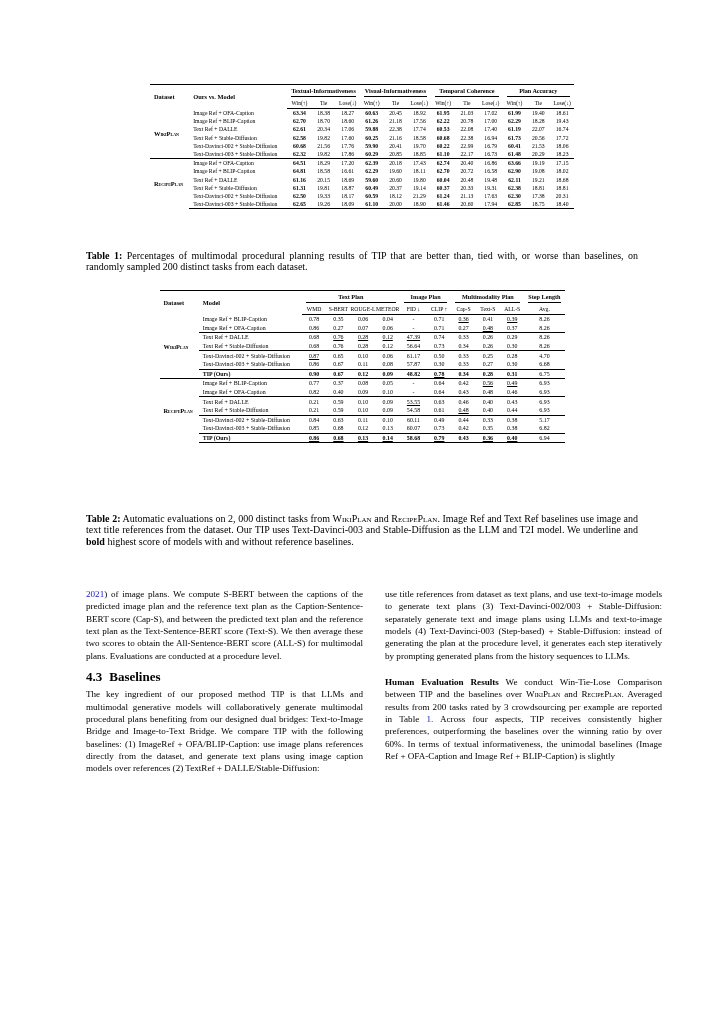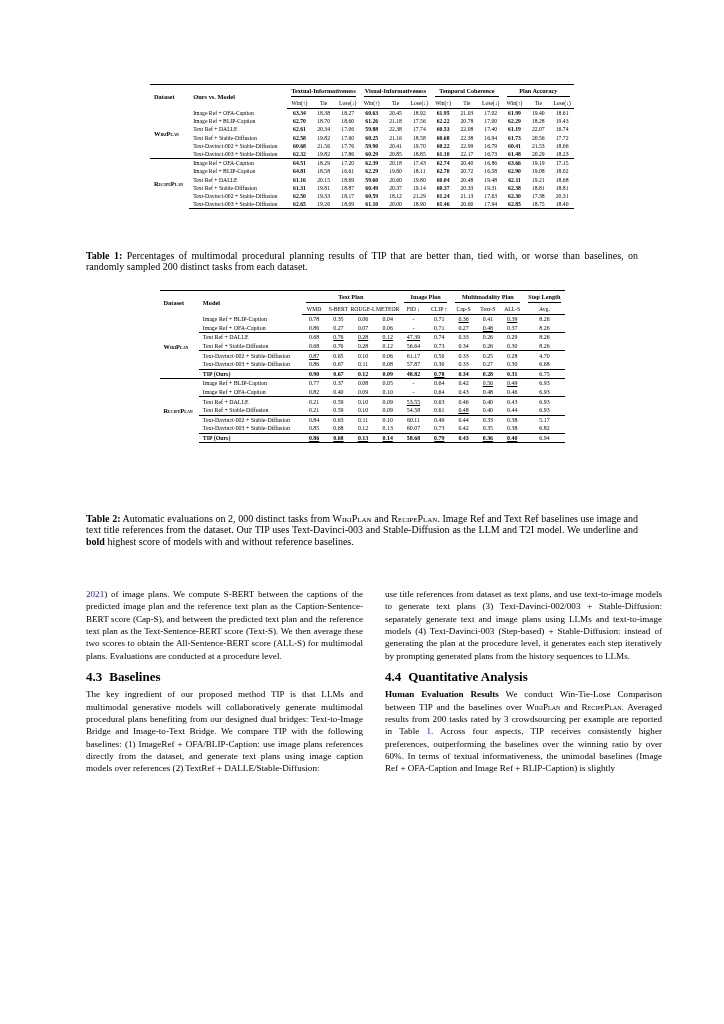--- a/index.html
+++ b/index.html
@@ -641,18 +641,17 @@
     <p><span class="cite">2021</span><span>) of image plans. We compute S-BERT between the captions of the predicted image plan and the reference text plan as the Caption-Sentence-BERT score (Cap-S), and between the predicted text plan and the reference text plan as the Text-Sentence-BERT score (Text-S). We then average these two scores to obtain the All-Sentence-BERT score (ALL-S) for multimodal plans. Evaluations are conducted at a procedure level.</span></p>
     <div class="spacer-sm"></div>
     <p class="sec-head"><span class="num">4.3</span><span>Baselines</span></p>
     <div class="spacer-xs"></div>
     <p>The key ingredient of our proposed method TIP is that LLMs and multimodal generative models will collaboratively generate multimodal procedural plans benefiting from our designed dual bridges: Text-to-Image Bridge and Image-to-Text Bridge. We compare TIP with the following baselines: (1) ImageRef + OFA/BLIP-Caption: use image plans references directly from the dataset, and generate text plans using image caption models over references (2) TextRef + DALLE/Stable-Diffusion:</p>
   </div>
 
   <div class="col" style="top:588px; left:385px;">
     <p>use title references from dataset as text plans, and use text-to-image models to generate text plans (3) Text-Davinci-002/003 + Stable-Diffusion: separately generate text and image plans using LLMs and text-to-image models (4) Text-Davinci-003 (Step-based) + Stable-Diffusion: instead of generating the plan at the procedure level, it generates each step iteratively by prompting generated plans from the history sequences to LLMs.</p>
     <div class="spacer-sm"></div>
-    <p class="sec-head"><span class="num">4.4</span><span>Quantitative Analysis</span></p>
     <div class="spacer-xs"></div>
     <p><span class="runin">Human Evaluation Results</span><span> We conduct Win-Tie-Lose Comparison between TIP and the baselines over </span><span class="sc">WikiPlan</span><span> and </span><span class="sc">RecipePlan</span><span>. Averaged results from 200 tasks rated by 3 crowdsourcing per example are reported in Table </span><span class="cite">1</span><span>. Across four aspects, TIP receives consistently higher preferences, outperforming the baselines over the winning ratio by over 60%. In terms of textual informativeness, the unimodal baselines (Image Ref + OFA-Caption and Image Ref + BLIP-Caption) is slightly</span></p>
   </div>
 
 </div>
 
 </body></html>

